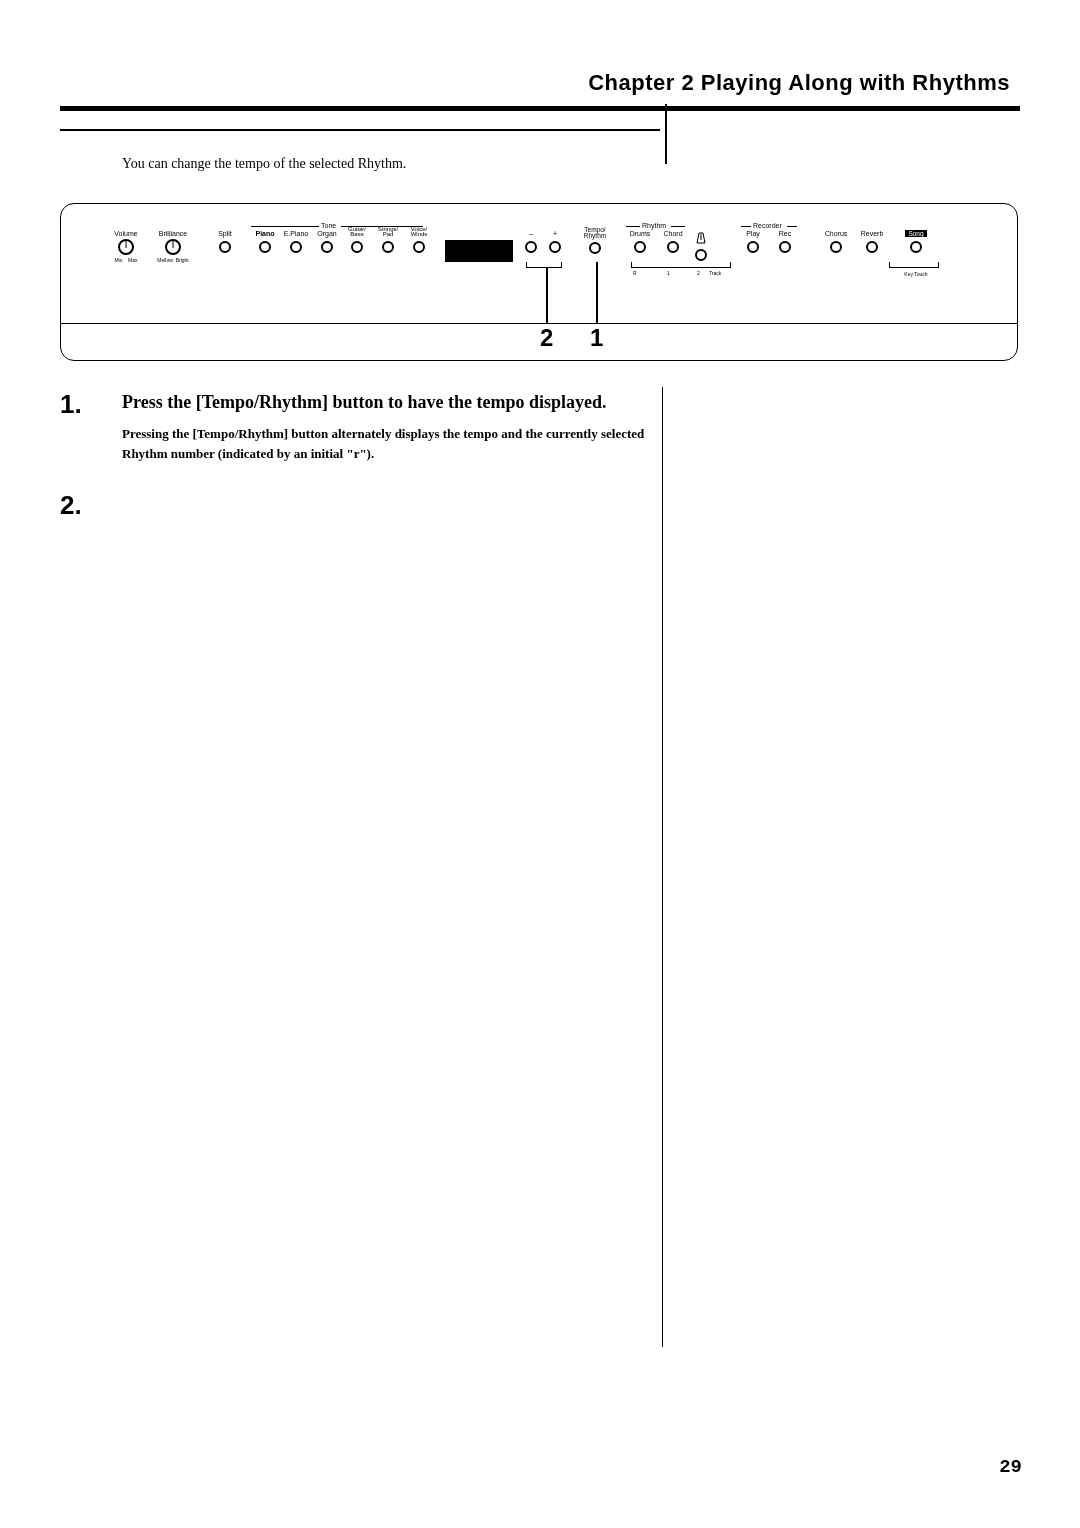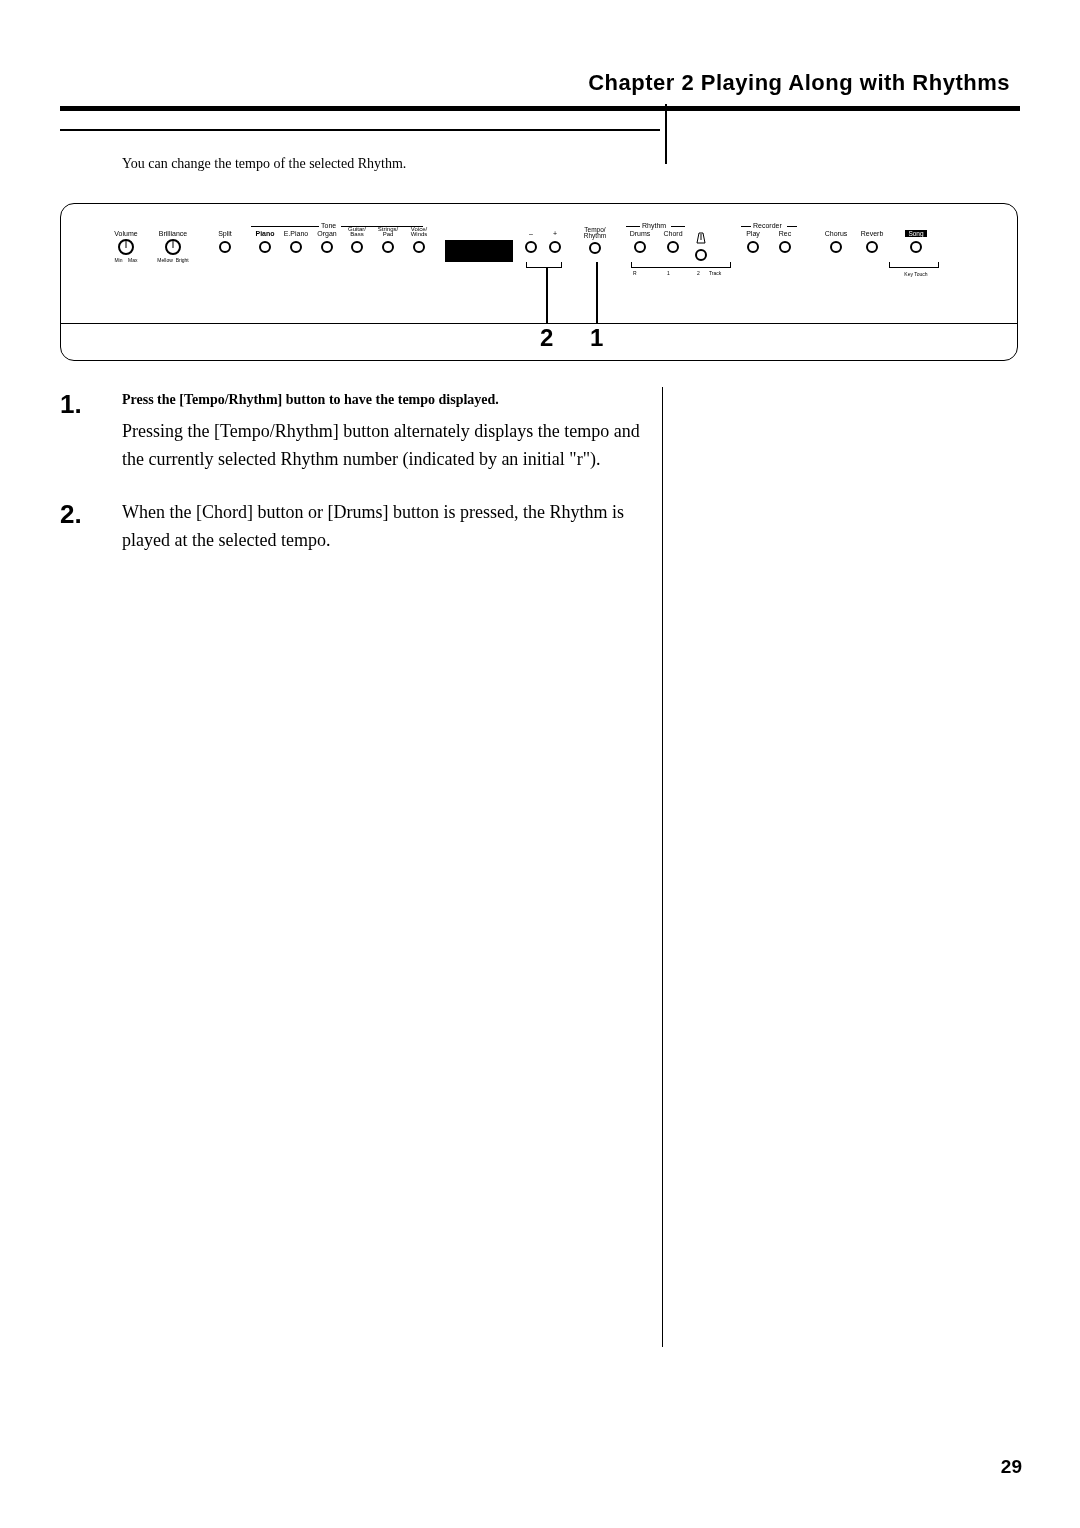--- a/index.html
+++ b/index.html
@@ -29,26 +29,26 @@
   .call-line { width: 2px; background: #000; }
   .call-num { font-family: Arial, Helvetica, sans-serif; font-size: 24px; font-weight: bold; text-align: center; }
   .hr-inner { position: absolute; left: 0; right: 0; bottom: 36px; border-top: 1px solid #000; }
   .metronome { width: 10px; height: 12px; margin: 2px auto 0; }
   .song-box { display: inline-block; background: #000; color: #fff; padding: 0 3px; font-size: 6.5px; }
   .steps { margin-top: 28px; position: relative; }
   .vline { position: absolute; top: -2px; left: 602px; width: 1px; height: 960px; background: #000; }
   .step { display: flex; margin-bottom: 18px; }
   .step-no { font-family: Arial, Helvetica, sans-serif; font-size: 26px; font-weight: bold; width: 62px; padding-top: 0; }
   .step-body { width: 540px; }
-  .step-head { font-family: Georgia, serif; font-weight: bold; font-size: 14px; line-height: 1.5; margin-bottom: 8px; }
-  .step-body p { font-size: 18px; line-height: 1.55; margin-bottom: 8px; }
+  .step-head { font-family: Georgia, serif; font-weight: bold; font-size: 18px; line-height: 1.5; margin-bottom: 8px; }
+  .step-body p { font-size: 13px; line-height: 1.55; margin-bottom: 8px; font-weight: bold; }
   .quarter { display: inline-block; position: relative; width: 8px; height: 14px; vertical-align: -2px; }
   .quarter::before { content: ''; position: absolute; bottom: 0; left: 0; width: 7px; height: 5px; background: #000; border-radius: 50%; transform: rotate(-20deg); }
   .quarter::after { content: ''; position: absolute; bottom: 3px; left: 5px; width: 1.5px; height: 12px; background: #000; }
-  .pgno { position: absolute; bottom: 50px; right: 58px; font-family: Liberation Sans, sans-serif; font-size: 19px; font-weight: bold; }
+  .pgno { position: absolute; bottom: 50px; right: 58px; font-family: Liberation Mono, monospace; font-size: 19px; font-weight: bold; }
 </style>
 </head>
 <body>
 
 <div class="page">
   <div class="chapter">Chapter 2 Playing Along with Rhythms</div>
   <div class="thick-rule"></div>
   <div class="side-rule"></div>
 
   <div class="title-wrap">
@@ -200,19 +200,18 @@
       <div class="step-no">1.</div>
       <div class="step-body">
         <div class="step-head">Press the [Tempo/Rhythm] button to have the tempo displayed.</div>
         <p>Pressing the [Tempo/Rhythm] button alternately displays the tempo and the currently selected Rhythm number (indicated by an initial "r").</p>
       </div>
     </div>
 
     <div class="step">
       <div class="step-no">2.</div>
       <div class="step-body">
-        <p>When the [Chord] button or [Drums] button is pressed, the Rhythm is played at the selected tempo.</p>
       </div>
     </div>
   </div>
 
   <div class="pgno">29</div>
 </div>
 
 </body></html>

